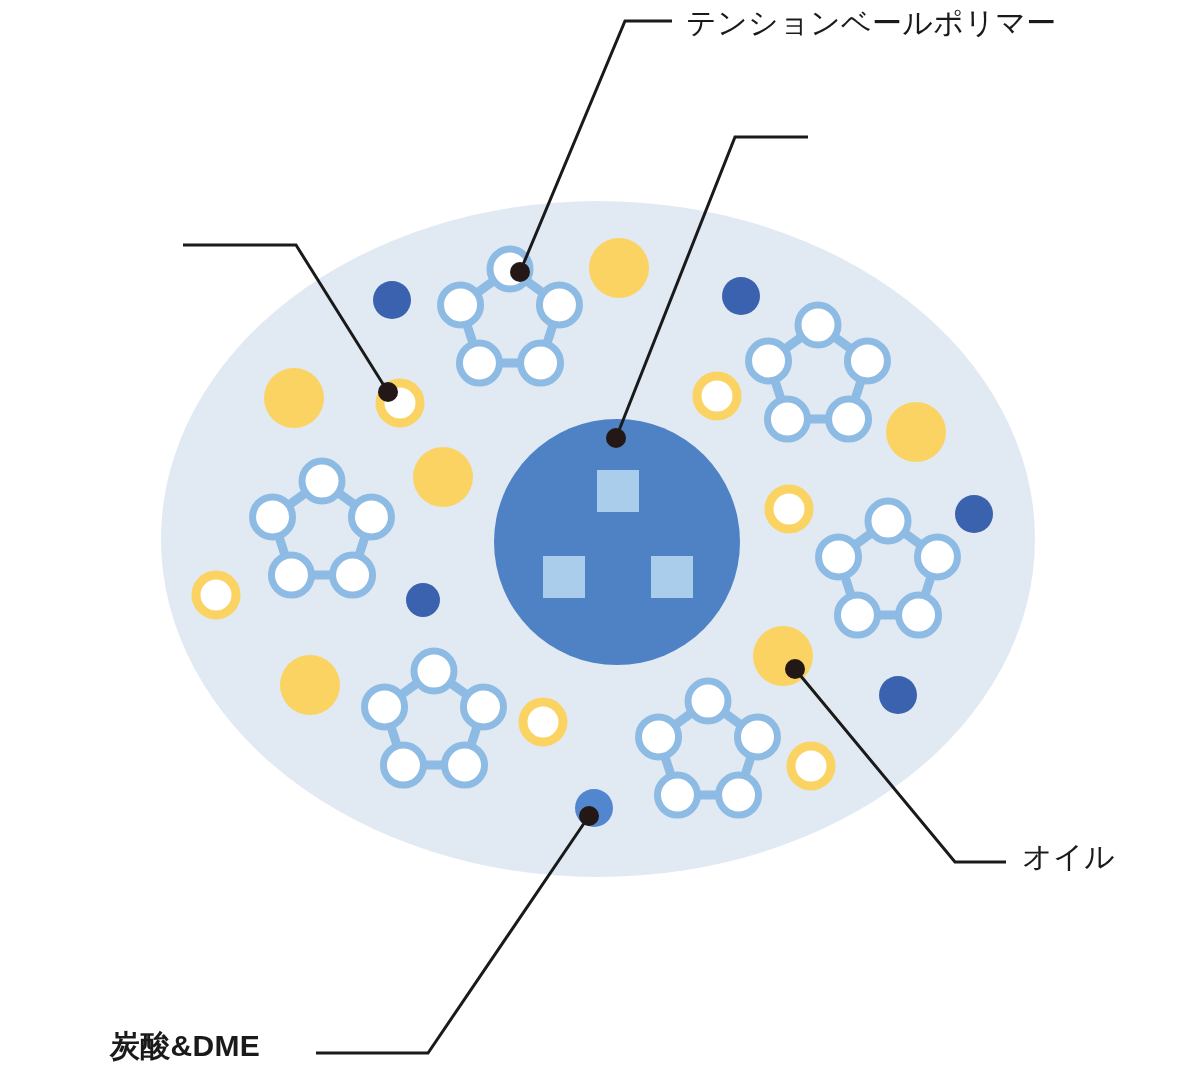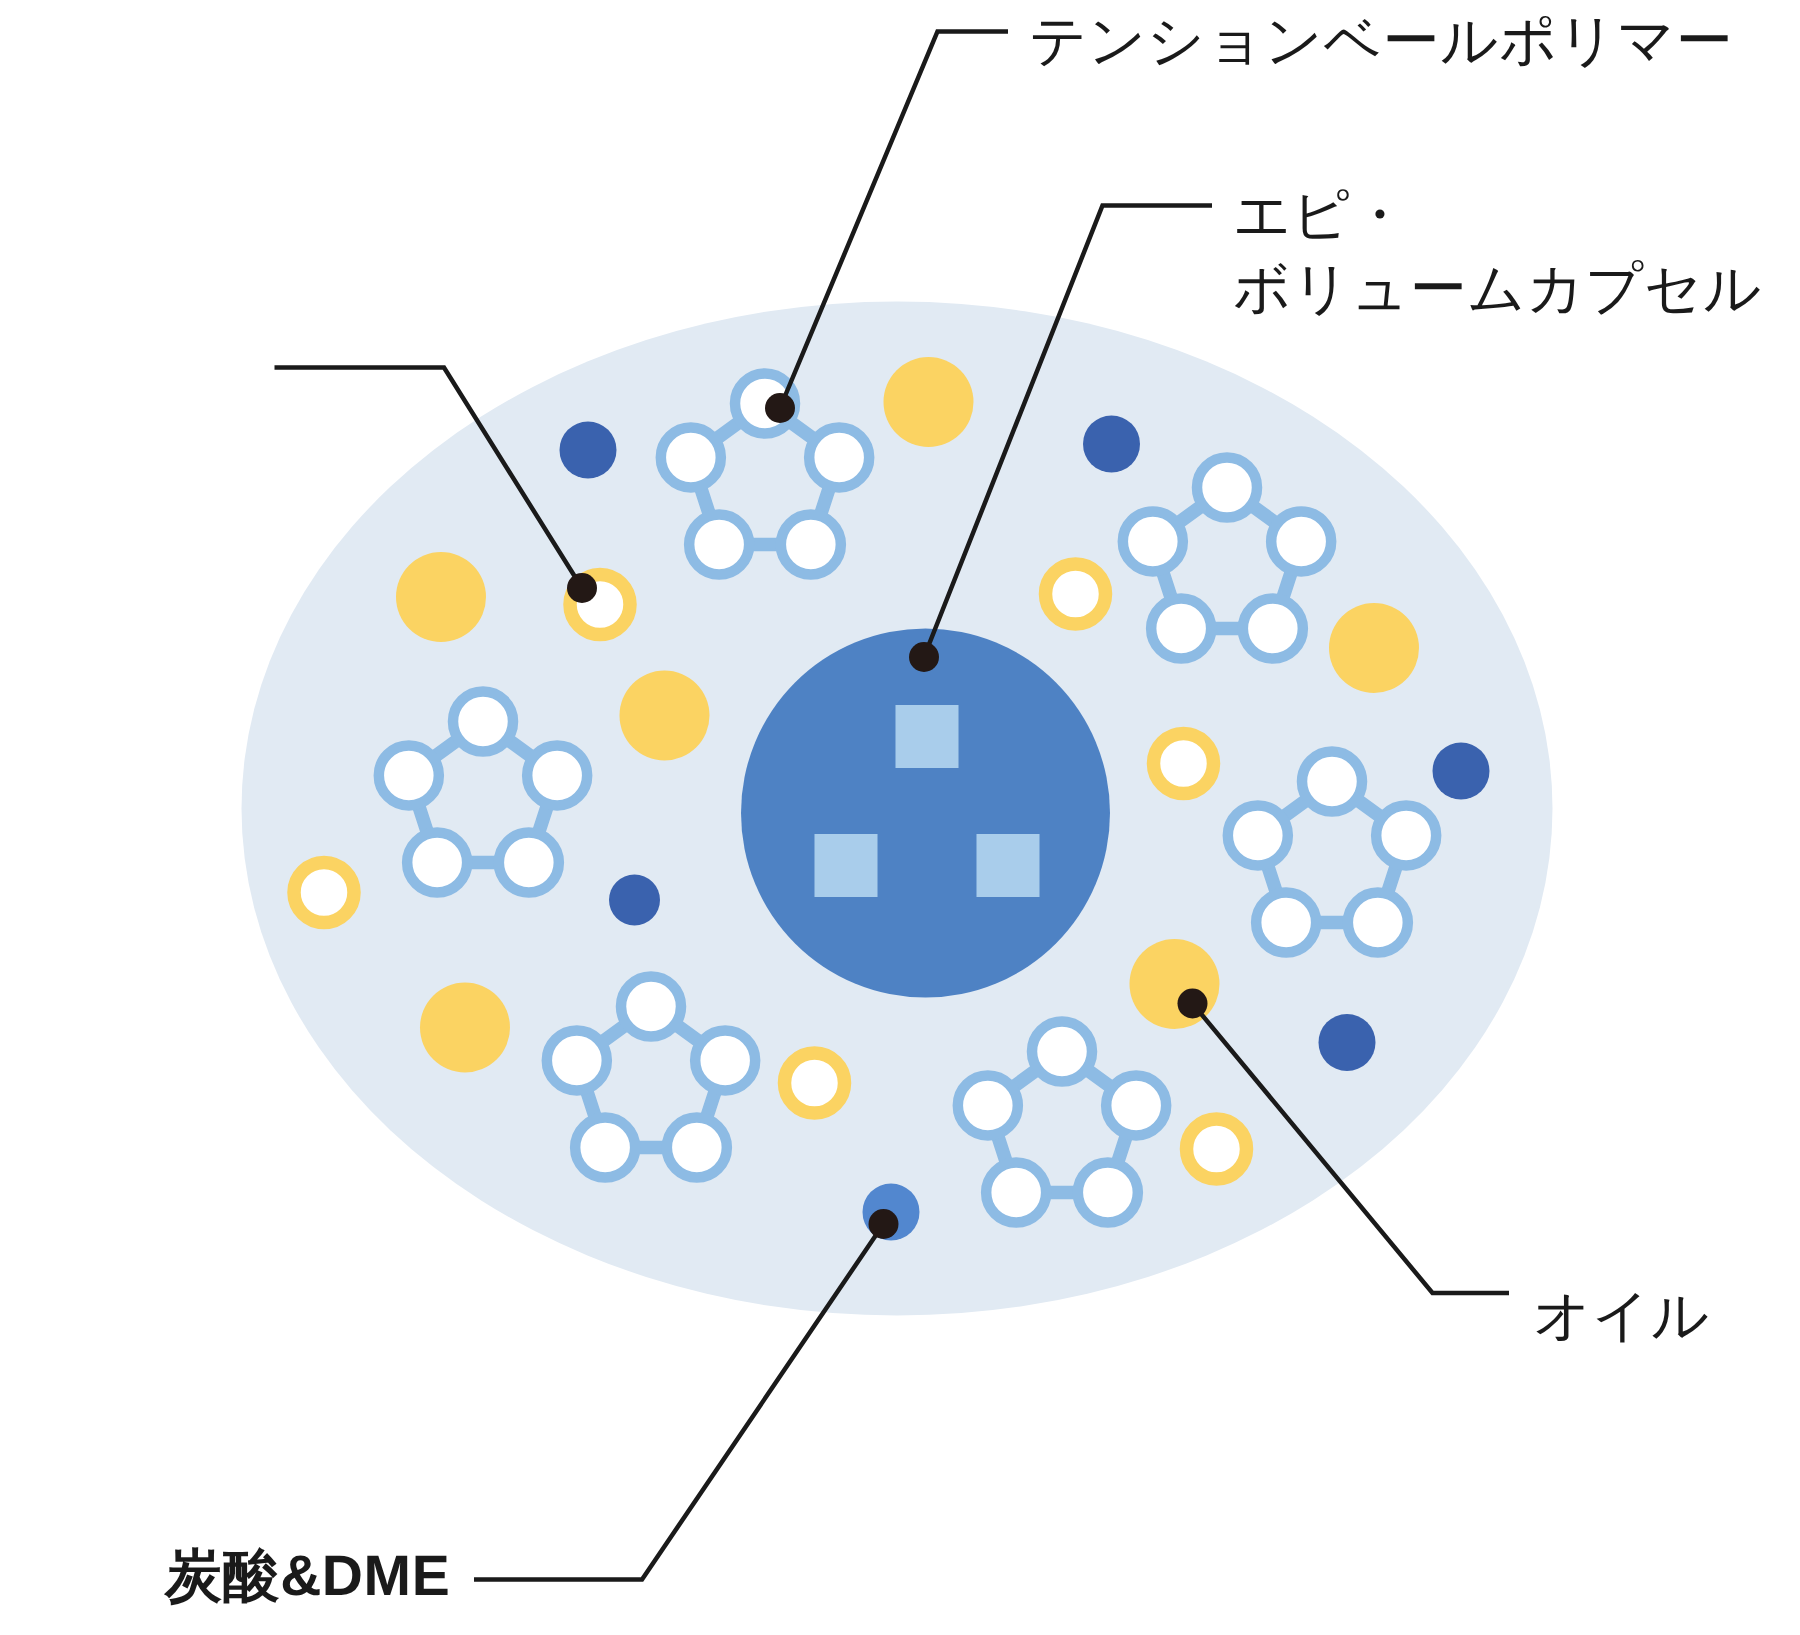--- a/index.html
+++ b/index.html
@@ -23,31 +23,31 @@
     position: absolute;
     top: 0;
     left: 0;
     width: 1200px;
     height: 1090px;
     display: block;
   }
   .label-text {
     position: absolute;
     color: #1a1a1a;
-    font-size: 38px;
+    font-size: 30px;
     line-height: 1.28;
     letter-spacing: 0.01em;
     white-space: pre;
     font-weight: 400;
     font-family: "Liberation Sans", "DejaVu Sans", sans-serif;
   }
   #label-polymer { left: 686px; top: 4px; }
   #label-capsule { left: 822px; top: 120px; }
   #label-ekisu   { left: 58px;  top: 223px; }
-  #label-oil     { left: 1022px; top: 838px; margin-top: 16px; }
+  #label-oil     { left: 1022px; top: 838px; }
   #label-dme     { left: 110px;  top: 1027px; font-weight: bold; }
 </style>
 </head>
 <body>
 
 <div id="diagram-root">
 
   <svg id="scene" viewBox="0 0 1200 1090">
     <g id="g-base">
         <ellipse cx="598" cy="539" rx="437" ry="338" fill="#E1EAF3"></ellipse>
@@ -177,20 +177,19 @@
         </g>
         <g>
           <polyline points="589,816 428,1053 316,1053" fill="none" stroke="#1a1a1a" stroke-width="3" stroke-linejoin="miter" stroke-linecap="butt"></polyline>
           <circle cx="589" cy="816" r="10" fill="#231815"></circle>
         </g>
       </g>
   </svg>
 
   <div class="label-text" id="label-polymer">テンションベールポリマー</div>
 
-  <div class="label-text" id="label-capsule"><span>エピ・</span><br><span>ボリュームカプセル</span></div>
 
 
   <div class="label-text" id="label-oil">オイル</div>
 
   <div class="label-text" id="label-dme">炭酸&amp;DME</div>
 
 </div>
 
 </body></html>

